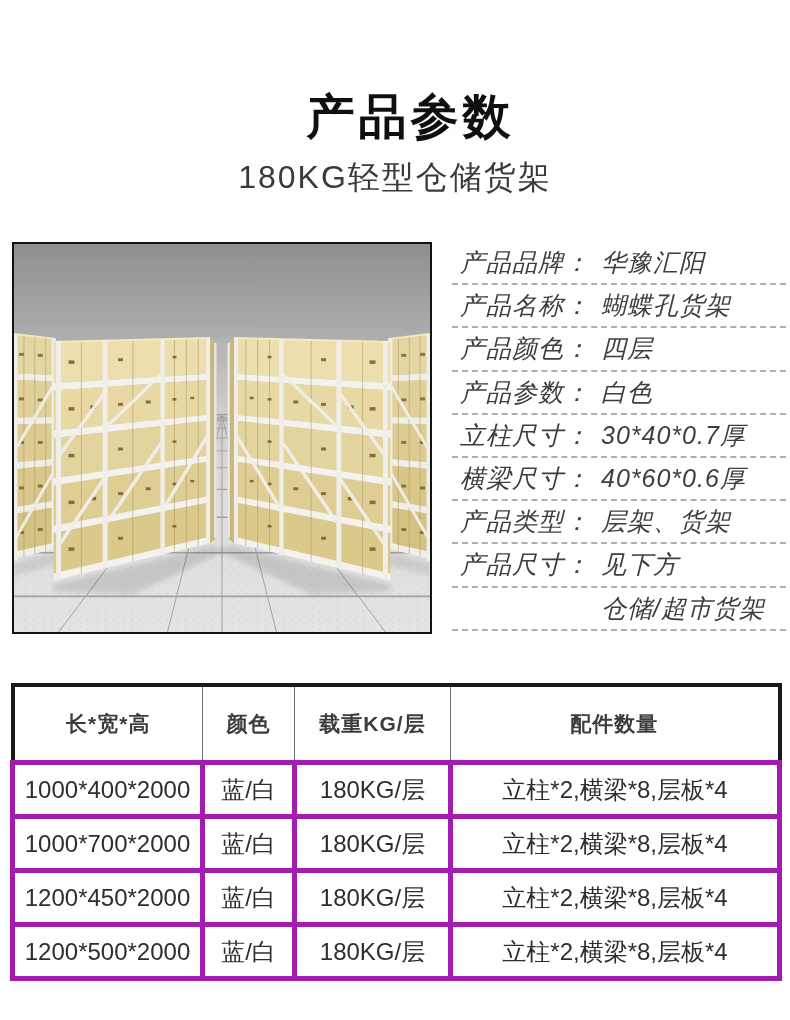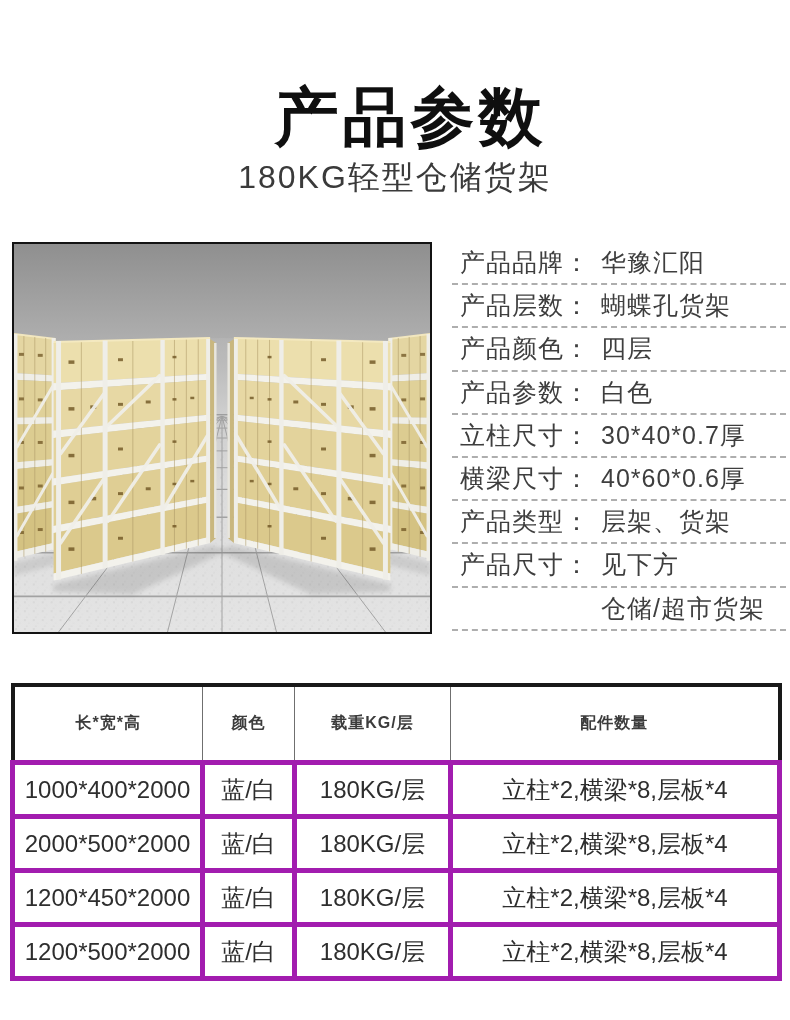--- a/index.html
+++ b/index.html
@@ -4,29 +4,29 @@
 <style>
   html,body{margin:0;padding:0;}
   body{
     width:790px;height:1020px;background:#ffffff;
     font-family:"Liberation Sans","DejaVu Sans",sans-serif;
     color:#333;overflow:hidden;
   }
   
   .header{padding-top:84px;text-align:center;}
   .title{
-    font-size:64px;font-weight:900;color:#0f0f0f;
+    font-size:48px;font-weight:900;color:#0f0f0f;
     letter-spacing:4px;line-height:66px;margin-left:31px;
   }
   .subtitle{
     margin-top:14px;font-size:32px;color:#3a3a3a;
     letter-spacing:2px;line-height:26px;font-weight:500;
   }
   
-  .content{display:flex;margin:52px 0 0 12px;}
+  .content{display:flex;margin:52px 0 0 12px;font-style:italic;}
   .image-panel{
     width:416px;height:388px;border:2px solid #131313;
     flex:none;background:#cfcfcf;
   }
   .image-panel svg{display:block;width:100%;height:100%;}
   .specs{margin-left:20px;width:334px;flex:none;}
   .spec-row{
     display:flex;align-items:center;height:41.2px;
     border-bottom:2px dashed #aeaeae;
     font-size:25px;color:#3e3e3e;padding-left:8px;
@@ -34,21 +34,21 @@
   }
   .spec-label{width:141px;flex:none;}
   .spec-value{flex:1;}
   
   table.spec-table{
     margin:49px 0 0 10px;width:767px;
     border-collapse:collapse;border:4px solid #191919;
     table-layout:fixed;
   }
   .spec-table th{
-    height:71px;font-size:16px;font-weight:700;color:#3c3c3c;
+    height:71px;font-size:21px;font-weight:700;color:#3c3c3c;
     border:1px solid #6f6f6f;text-align:center;letter-spacing:1px;
   }
   .spec-table td{
     height:47px;font-size:24px;color:#2e2e2e;
     border:5px solid #a21caf;text-align:center;
     white-space:nowrap;overflow:hidden;
   }
 </style>
 </head>
 <body>
@@ -215,21 +215,21 @@
       <use href="#rackL" transform="translate(420,0) scale(-1,1)"></use>
     </svg>
   </div>
 
   <div class="specs">
     <div class="spec-row">
       <span class="spec-label">产品品牌：</span>
       <span class="spec-value">华豫汇阳</span>
     </div>
     <div class="spec-row">
-      <span class="spec-label">产品层数：</span>
+      <span class="spec-label">产品名称：</span>
       <span class="spec-value">蝴蝶孔货架</span>
     </div>
     <div class="spec-row">
       <span class="spec-label">产品颜色：</span>
       <span class="spec-value">四层</span>
     </div>
     <div class="spec-row">
       <span class="spec-label">产品参数：</span>
       <span class="spec-value">白色</span>
     </div>
@@ -272,21 +272,21 @@
     </tr>
   </thead>
   <tbody>
     <tr>
       <td>1000*400*2000</td>
       <td>蓝/白</td>
       <td>180KG/层</td>
       <td>立柱*2,横梁*8,层板*4</td>
     </tr>
     <tr>
-      <td>2000*500*2000</td>
+      <td>1000*700*2000</td>
       <td>蓝/白</td>
       <td>180KG/层</td>
       <td>立柱*2,横梁*8,层板*4</td>
     </tr>
     <tr>
       <td>1200*450*2000</td>
       <td>蓝/白</td>
       <td>180KG/层</td>
       <td>立柱*2,横梁*8,层板*4</td>
     </tr>

